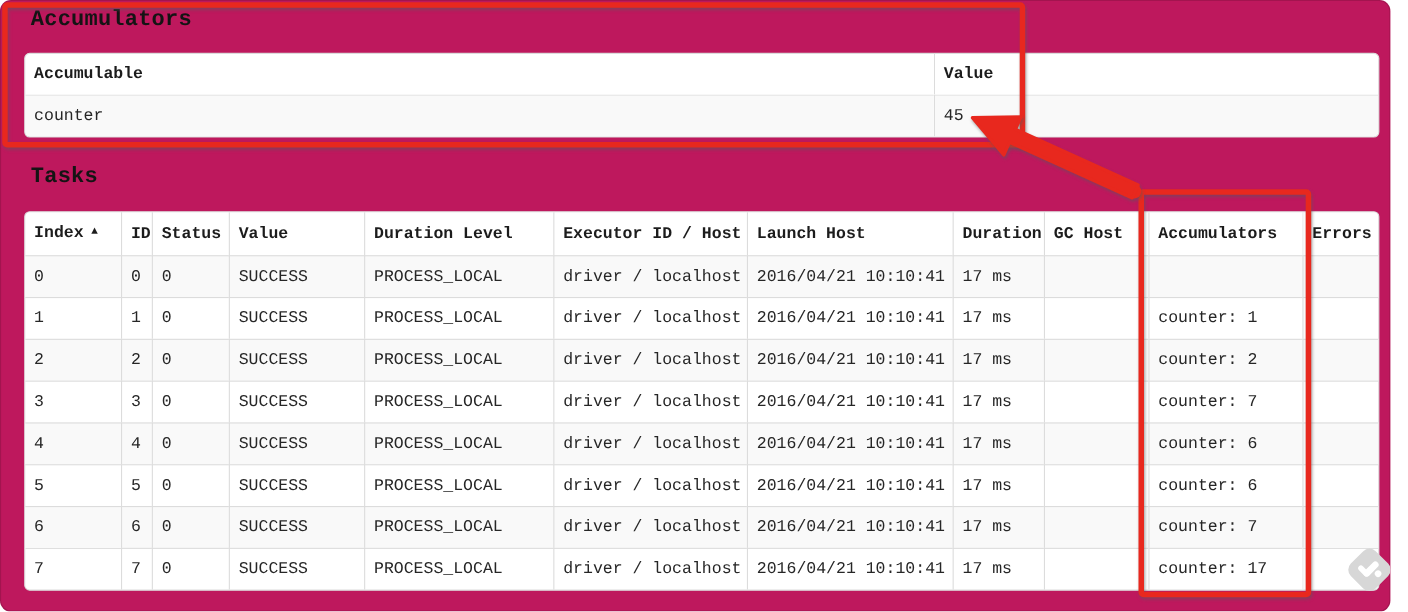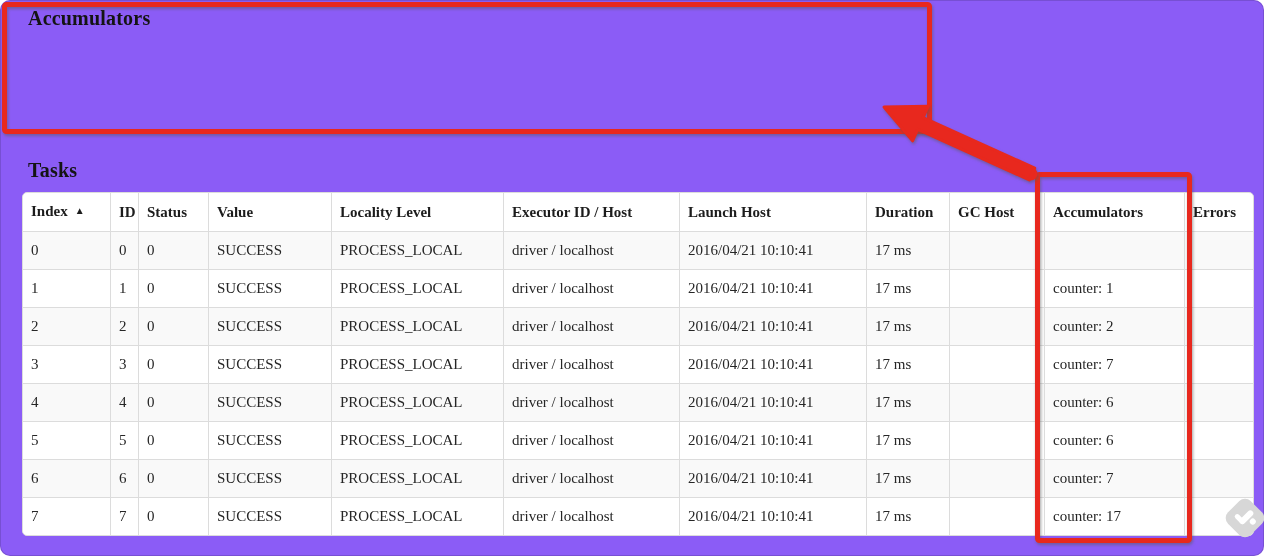--- a/index.html
+++ b/index.html
@@ -1,27 +1,27 @@
 <!DOCTYPE html>
 <html><head>
 <meta charset="utf-8">
 <style>
   html, body { margin:0; padding:0; background:#ffffff; }
   .page {
     position:relative; width:1264px; height:556px; overflow:hidden;
-    background:#8b5cf6; border-radius:10px;
+    background:#be185d; border-radius:10px;
     box-shadow: inset 0 0 0 1px rgba(0,0,0,0.14);
-    font-family:Liberation Serif, serif; color:#262626;
+    font-family:Liberation Mono, monospace; color:#262626;
   }
   .section-heading {
     position:absolute; margin:0; font-size:20px; font-weight:bold;
     color:#141414; letter-spacing:0.2px;
   }
   #acc-heading   { left:28px; top:7px; }
-  #tasks-heading { left:28px; top:159px; }
+  #tasks-heading { left:28px; top:149px; }
 
   table.tbl {
     position:absolute; left:22px; width:1230px;
     table-layout:fixed; border-collapse:separate; border-spacing:0;
     border:1px solid #dcdcdc; border-radius:5px;
     font-size:15px; background:#ffffff;
   }
   #acc-table   { top:48px; }
   #tasks-table { top:192px; }
   .tbl th, .tbl td {
@@ -45,20 +45,38 @@
 
   .watermark { position:absolute; left:1219px; top:492px; }
 </style>
 </head>
 <body>
 
 <div class="page">
 
   <h4 class="section-heading" id="acc-heading">Accumulators</h4>
 
+  <table class="tbl" id="acc-table">
+    <colgroup>
+      <col style="width:826px">
+      <col style="width:404px">
+    </colgroup>
+    <thead>
+      <tr>
+        <th>Accumulable</th>
+        <th>Value</th>
+      </tr>
+    </thead>
+    <tbody>
+        <tr>
+          <td>counter</td>
+          <td>45</td>
+        </tr>
+      </tbody>
+  </table>
 
   <h4 class="section-heading" id="tasks-heading">Tasks</h4>
 
   <table class="tbl" id="tasks-table">
     <colgroup>
       <col style="width:87px">
         <col style="width:28px">
         <col style="width:70px">
       <col style="width:123px">
         <col style="width:172px">
@@ -70,21 +88,21 @@
         <col style="width:69px">
     </colgroup>
     <thead>
       <tr>
         <th>
           <span>Index</span><span class="sort-icon">▲</span>
         </th>
         <th>ID</th>
         <th>Status</th>
         <th>Value</th>
-        <th>Locality Level</th>
+        <th>Duration Level</th>
         <th>Executor ID / Host</th>
         <th>Launch Host</th>
         <th>Duration</th>
         <th>GC Host</th>
         <th>Accumulators</th>
         <th>Errors</th>
       </tr>
     </thead>
     <tbody>
         <tr>

